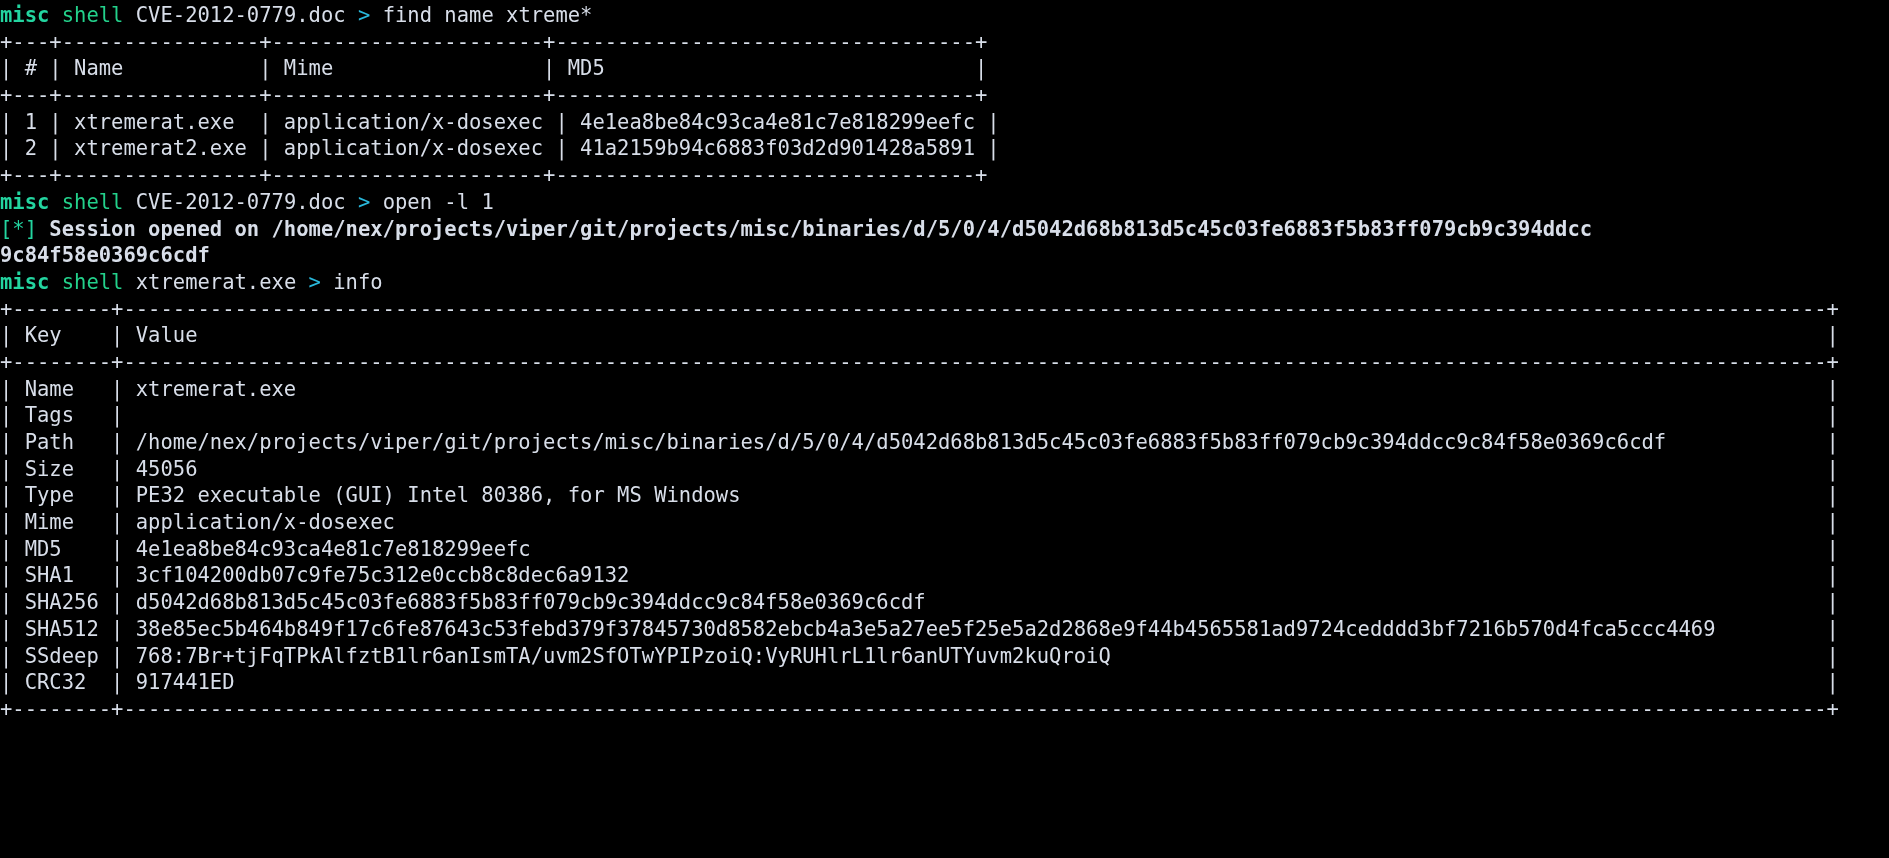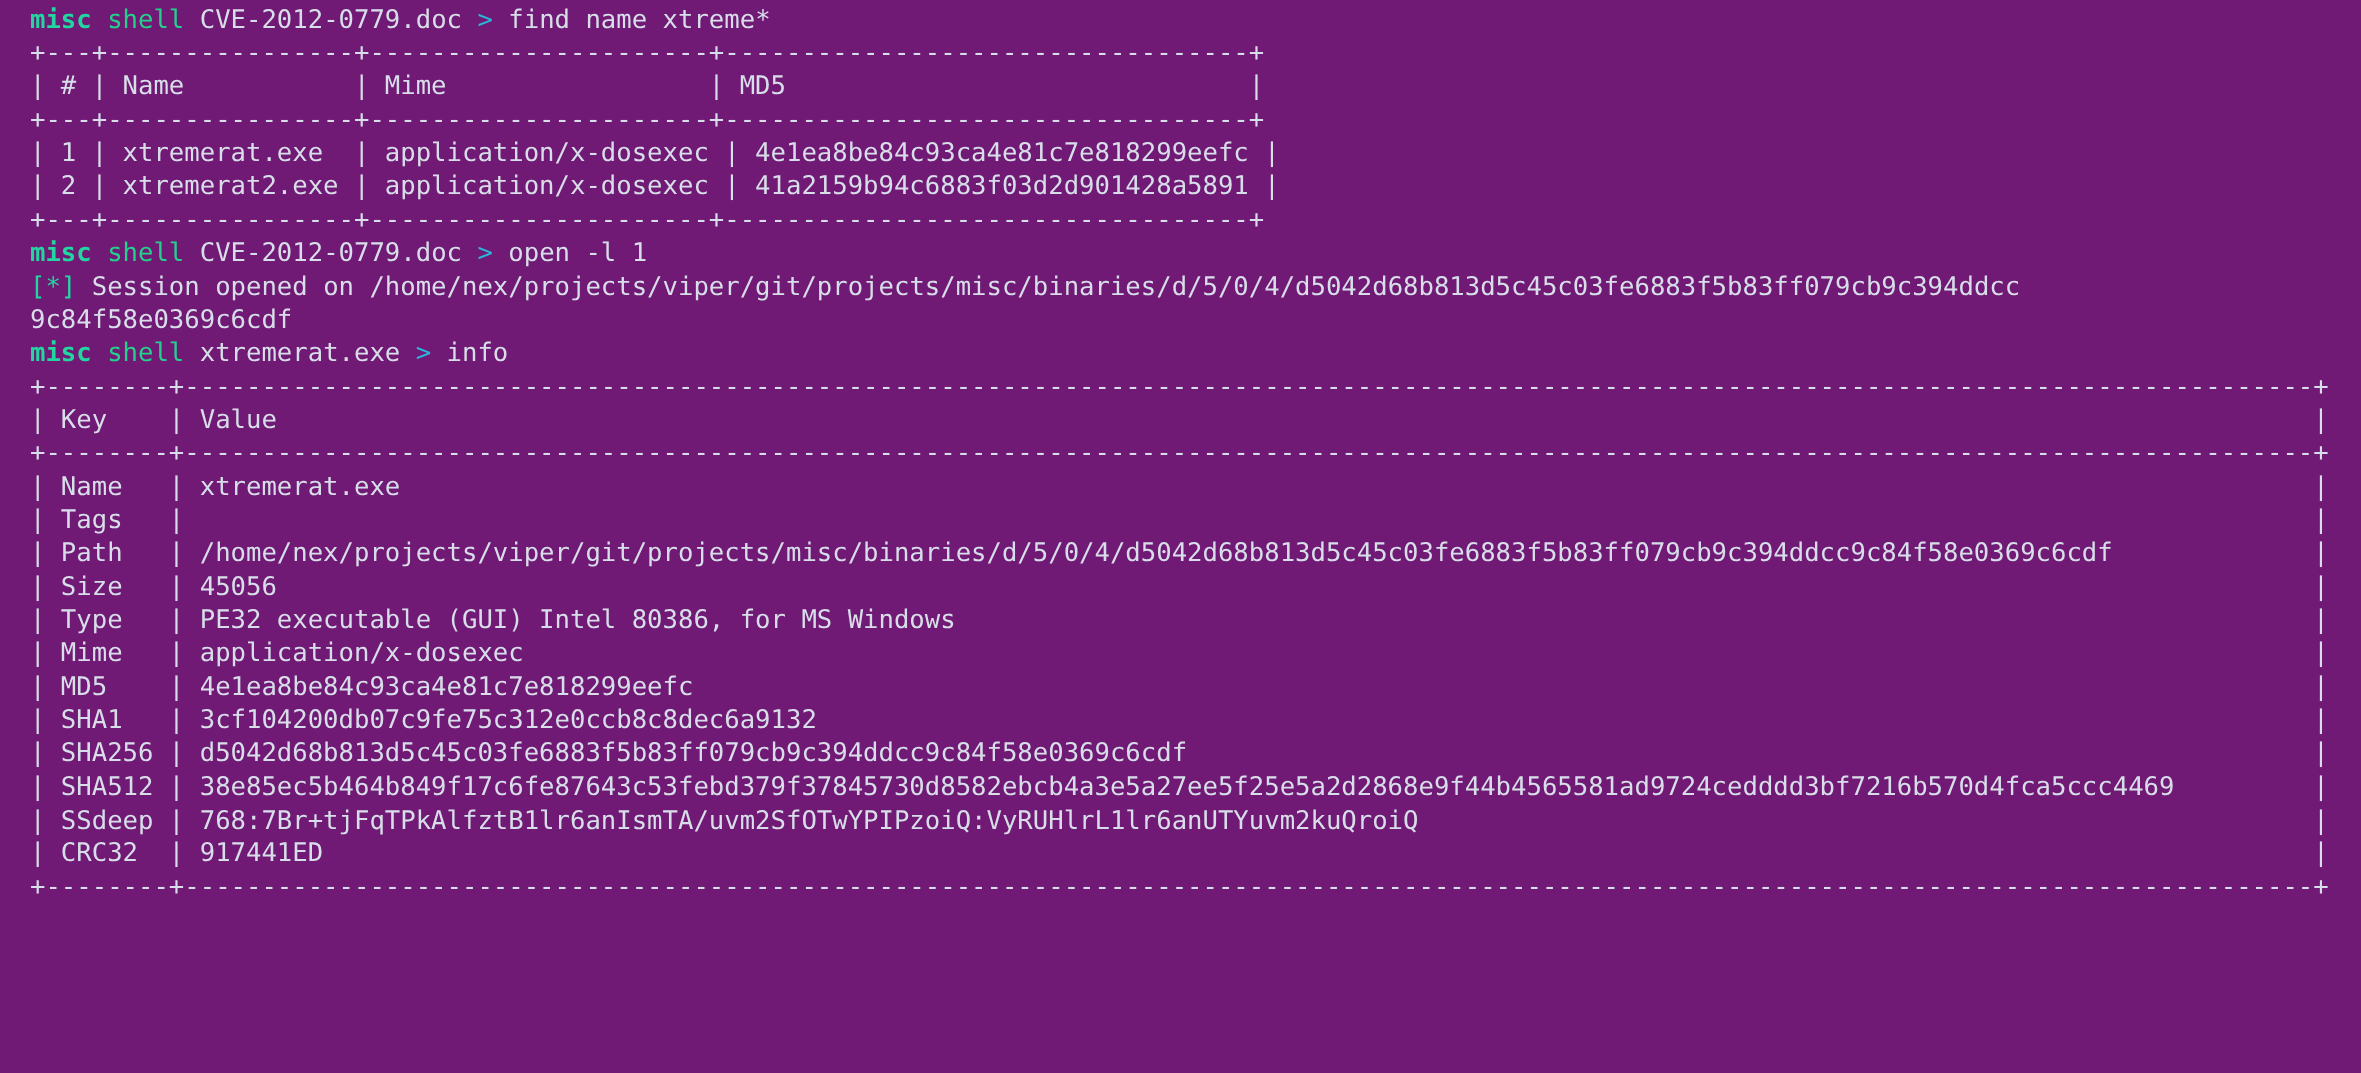--- a/index.html
+++ b/index.html
@@ -9,26 +9,26 @@
   }
   body {
     width: 1889px;
     height: 858px;
     overflow: hidden;
     font-family: "DejaVu Sans Mono", "Liberation Mono", monospace;
   }
   #terminal {
     width: 1889px;
     height: 858px;
-    background: #701a75;
+    background: #000000;
     color: #d8dee9;
     font-family: "DejaVu Sans Mono", "Liberation Mono", monospace;
     font-size: 20.5px;
     line-height: 26.7px;
-    padding: 2px 0 0 24px;
+    padding: 2px 0 0 0;
     box-sizing: border-box;
     white-space: pre;
     letter-spacing: 0px;
   }
   .line {
     white-space: pre;
     height: 26.7px;
   }
   .ctx-misc {
     color: #23d5a0;
@@ -44,20 +44,21 @@
     color: #29b8db;
   }
   .ctx-cmd {
     color: #d8dee9;
   }
   .status-mark {
     color: #23d5a0;
   }
   .status-text {
     color: #d8dee9;
+    font-weight: bold;
   }
   .tbl {
     color: #d8dee9;
   }
 </style>
 </head>
 <body>
 
 <div id="terminal"><div class="line"><span class="ctx-misc">misc</span><span> </span><span class="ctx-shell">shell</span><span> </span><span class="ctx-target">CVE-2012-0779.doc</span><span> </span><span class="ctx-arrow">&gt;</span><span> </span><span class="ctx-cmd">find name xtreme*</span></div><div class="line"><span class="tbl">+---+----------------+----------------------+----------------------------------+</span></div><div class="line"><span class="tbl">| # | Name           | Mime                 | MD5                              |</span></div><div class="line"><span class="tbl">+---+----------------+----------------------+----------------------------------+</span></div><div class="line"><span class="tbl">| 1 | xtremerat.exe  | application/x-dosexec | 4e1ea8be84c93ca4e81c7e818299eefc |</span></div><div class="line"><span class="tbl">| 2 | xtremerat2.exe | application/x-dosexec | 41a2159b94c6883f03d2d901428a5891 |</span></div><div class="line"><span class="tbl">+---+----------------+----------------------+----------------------------------+</span></div><div class="line"><span class="ctx-misc">misc</span><span> </span><span class="ctx-shell">shell</span><span> </span><span class="ctx-target">CVE-2012-0779.doc</span><span> </span><span class="ctx-arrow">&gt;</span><span> </span><span class="ctx-cmd">open -l 1</span></div><div class="line"><span class="status-mark">[*]</span><span class="status-text"> Session opened on /home/nex/projects/viper/git/projects/misc/binaries/d/5/0/4/d5042d68b813d5c45c03fe6883f5b83ff079cb9c394ddcc</span></div><div class="line"><span class="status-text">9c84f58e0369c6cdf</span></div><div class="line"><span class="ctx-misc">misc</span><span> </span><span class="ctx-shell">shell</span><span> </span><span class="ctx-target">xtremerat.exe</span><span> </span><span class="ctx-arrow">&gt;</span><span> </span><span class="ctx-cmd">info</span></div><div class="line"><span class="tbl">+--------+------------------------------------------------------------------------------------------------------------------------------------------+</span></div><div class="line"><span class="tbl">| Key    | Value                                                                                                                                    |</span></div><div class="line"><span class="tbl">+--------+------------------------------------------------------------------------------------------------------------------------------------------+</span></div><div class="line"><span class="tbl">| Name   | xtremerat.exe                                                                                                                            |</span></div><div class="line"><span class="tbl">| Tags   |                                                                                                                                          |</span></div><div class="line"><span class="tbl">| Path   | /home/nex/projects/viper/git/projects/misc/binaries/d/5/0/4/d5042d68b813d5c45c03fe6883f5b83ff079cb9c394ddcc9c84f58e0369c6cdf             |</span></div><div class="line"><span class="tbl">| Size   | 45056                                                                                                                                    |</span></div><div class="line"><span class="tbl">| Type   | PE32 executable (GUI) Intel 80386, for MS Windows                                                                                        |</span></div><div class="line"><span class="tbl">| Mime   | application/x-dosexec                                                                                                                    |</span></div><div class="line"><span class="tbl">| MD5    | 4e1ea8be84c93ca4e81c7e818299eefc                                                                                                         |</span></div><div class="line"><span class="tbl">| SHA1   | 3cf104200db07c9fe75c312e0ccb8c8dec6a9132                                                                                                 |</span></div><div class="line"><span class="tbl">| SHA256 | d5042d68b813d5c45c03fe6883f5b83ff079cb9c394ddcc9c84f58e0369c6cdf                                                                         |</span></div><div class="line"><span class="tbl">| SHA512 | 38e85ec5b464b849f17c6fe87643c53febd379f37845730d8582ebcb4a3e5a27ee5f25e5a2d2868e9f44b4565581ad9724cedddd3bf7216b570d4fca5ccc4469         |</span></div><div class="line"><span class="tbl">| SSdeep | 768:7Br+tjFqTPkAlfztB1lr6anIsmTA/uvm2SfOTwYPIPzoiQ:VyRUHlrL1lr6anUTYuvm2kuQroiQ                                                          |</span></div><div class="line"><span class="tbl">| CRC32  | 917441ED                                                                                                                                 |</span></div><div class="line"><span class="tbl">+--------+------------------------------------------------------------------------------------------------------------------------------------------+</span></div></div>
 

